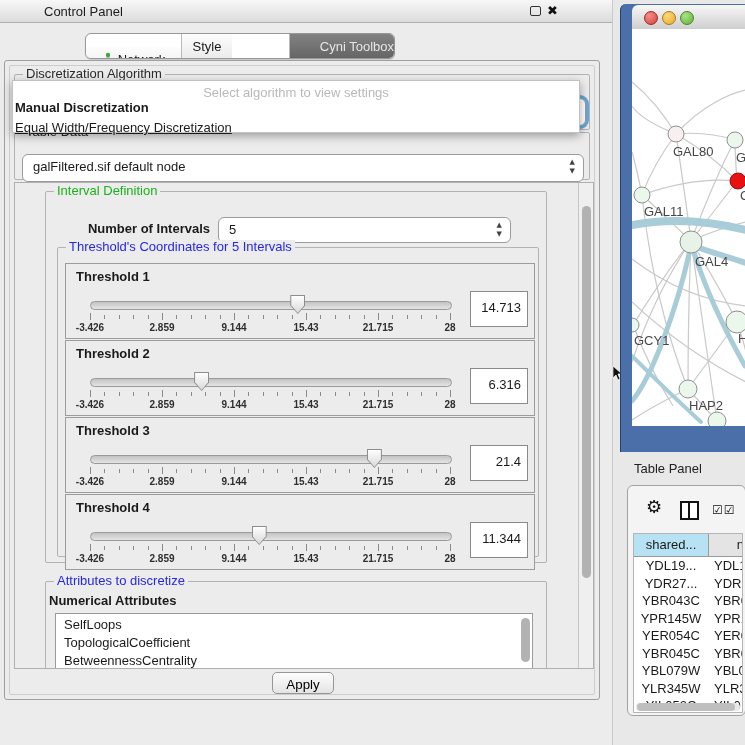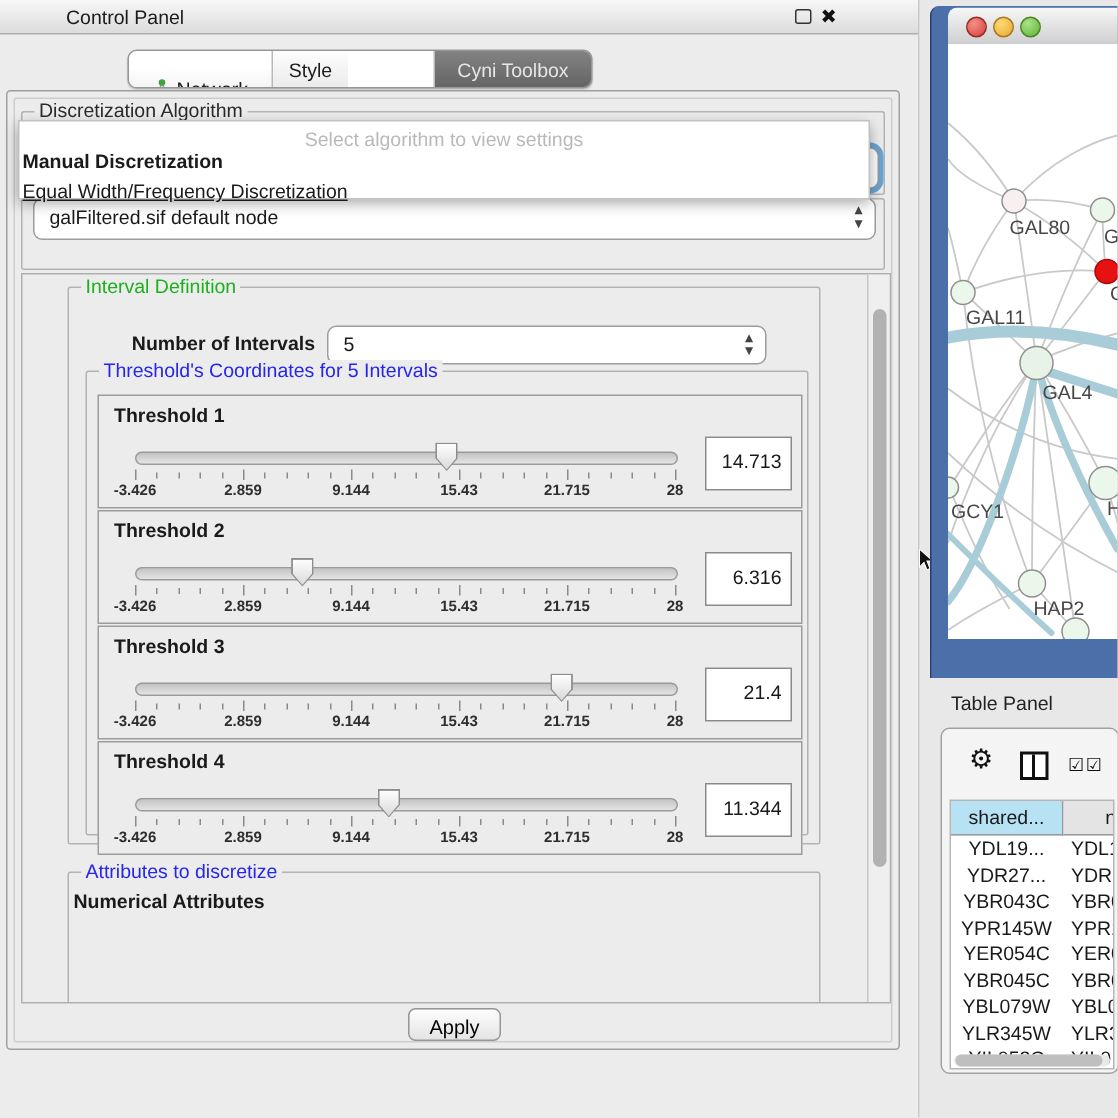--- a/index.html
+++ b/index.html
@@ -14,21 +14,21 @@
   #cp-title{left:8px;top:4px;color:#1a1a1a;margin-left:36px;}
   #float-btn{left:530px;top:6px;width:9px;height:8px;border:1.5px solid #333;border-radius:2px;}
   #close-btn{left:547px;top:3px;font-weight:bold;font-size:13px;color:#111;}
 
   
   .seggroup{height:24px;display:flex;border:1px solid #979797;border-radius:6px;overflow:hidden;
     background:#fff;box-shadow:0 1px 1px rgba(0,0,0,.15);}
   .seg{height:24px;line-height:23px;text-align:center;background:linear-gradient(#fdfdfd,#ebebeb);
     border-left:1px solid #b9b9b9;color:#1c1c1c;white-space:nowrap;display:flex;align-items:center;justify-content:center;gap:5px;}
   .seg:first-child{border-left:none;margin-top:13px;}
-  .seg.selected{background:linear-gradient(#828282,#656565);color:#e6e6e6;}
+  .seg.selected{background:linear-gradient(#828282,#656565);color:#e6e6e6;justify-content:flex-end;}
   #top-tabs{left:85px;top:33px;}
   #bottom-tabs{left:146px;top:705px;}
 
   
   .group{border:1px solid #b3b3b3;border-radius:2px;}
   .gtitle{position:absolute;top:-8px;left:8px;background:#ececec;padding:0 3px;line-height:14px;}
   .green{color:#1bb11b;} .blue{color:#2626ea;} .dark{color:#2a2a2a;}
 
   .combo{background:#fff;border:1px solid #9c9c9c;border-radius:6px;line-height:24px;}
   .combo .ctext{position:absolute;left:10px;top:0;}
@@ -140,21 +140,21 @@
 
     <div class="abs" id="popup">
       <span id="popup-hint">Select algorithm to view settings</span>
       <span class="popup-opt" style="top:19px;font-weight:bold;">Manual Discretization</span>
       <span class="popup-opt" style="top:39px;text-decoration:underline;">Equal Width/Frequency Discretization</span>
     </div>
 
     <div class="abs group" style="left:14px;top:132px;width:574px;height:46px;">
       <span class="gtitle dark">Table Data</span>
     </div>
-    <div class="abs combo" style="left:22px;top:132px;width:560px;height:26px;">
+    <div class="abs combo" style="left:22px;top:154px;width:560px;height:26px;">
       <span class="ctext">galFiltered.sif default node</span>
       <span class="spinner icon-font">▲<br>▼</span>
     </div>
 
     <div class="abs" id="scrollwrap">
 
       <div class="abs group" style="left:30px;top:8px;width:500px;height:370px;">
         <span class="gtitle green">Interval Definition</span>
       </div>
 
@@ -335,20 +335,26 @@
     <div class="t-field">
       <span class="t-value">11.344</span>
     </div>
   </div>
         </div>
 
       <div class="abs group" style="left:30px;top:398px;width:500px;height:180px;">
         <span class="gtitle blue">Attributes to discretize</span>
       </div>
       <div class="abs" style="left:34px;top:410px;font-weight:bold;">Numerical Attributes</div>
+      <div id="attr-list">
+        <div class="vsb-thumb" style="right:2px;top:4px;height:44px;"></div>
+      <div class="attr-item" style="top: 3px;">SelfLoops</div>
+          <div class="attr-item" style="top: 21px;">TopologicalCoefficient</div>
+          <div class="attr-item" style="top: 39px;">BetweennessCentrality</div>
+        </div>
 
       <div class="vsb-track" style="left:563px;top:0;width:15px;height:485px;">
         <div class="vsb-thumb" style="left:3px;top:23px;height:372px;"></div>
       </div>
     </div>
 
     <button class="abs" id="apply-btn">Apply</button>
 
   </div>
 

